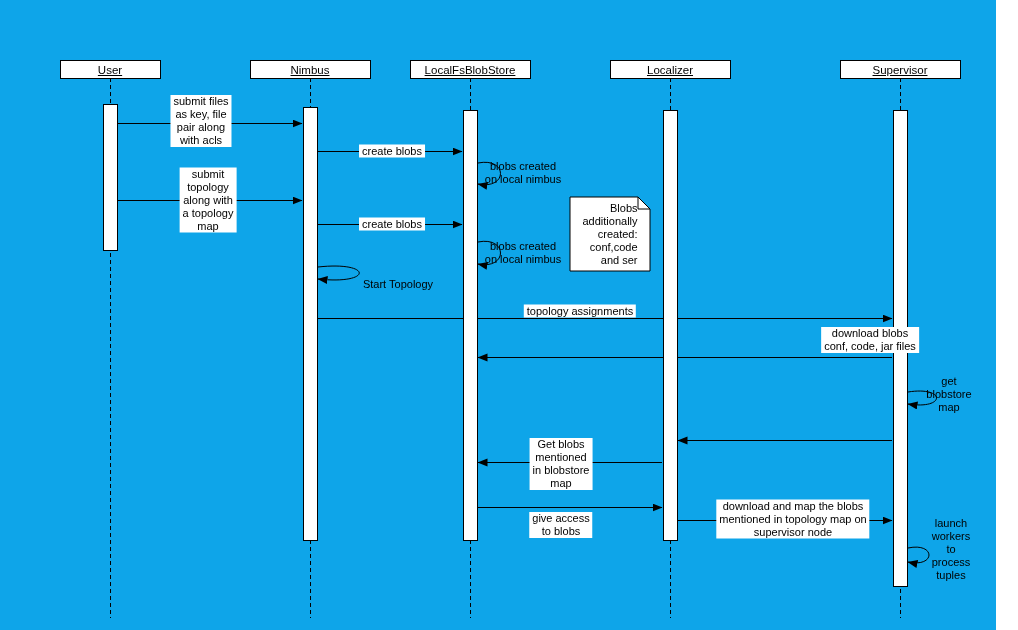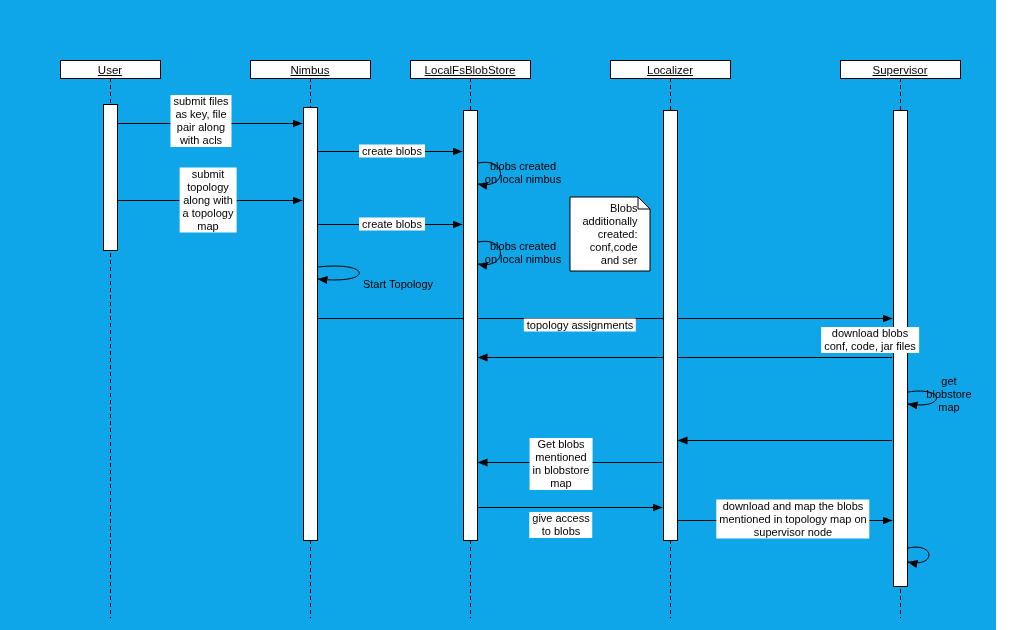--- a/index.html
+++ b/index.html
@@ -82,32 +82,36 @@
 as key, file
 pair along
 with acls</div>
       <div class="dlabel bg" style="left: 392px; top: 151px;">create blobs</div>
       <div class="dlabel bg" style="left: 200px; top: 200px; margin-left: 8px;">submit
 topology
 along with
 a topology
 map</div>
       <div class="dlabel bg" style="left: 392px; top: 224px;">create blobs</div>
-      <div class="dlabel bg" style="left: 580px; top: 325px;">topology assignments</div>
+      <div class="dlabel bg" style="left: 580px; top: 311px;">topology assignments</div>
       <div class="dlabel bg" style="left: 826px; top: 340px; margin-left: 44px;">download blobs
 conf, code, jar files</div>
       <div class="dlabel bg" style="left: 561px; top: 464px;">Get blobs
 mentioned
 in blobstore
 map</div>
       <div class="dlabel bg" style="left: 561px; top: 525px;">give access
 to blobs</div>
       <div class="dlabel bg" style="left: 793px; top: 519px;">download and map the blobs
 mentioned in topology map on
 supervisor node</div>
       <div class="dlabel" style="left: 523px; top: 173px;">blobs created
 on local nimbus</div>
       <div class="dlabel" style="left: 523px; top: 253px;">blobs created
 on local nimbus</div>
       <div class="dlabel" style="left: 357px; top: 284px; margin-left: 41px;">Start Topology</div>
       <div class="dlabel" style="left: 949px; top: 394px;">get blobstore map</div>
+      <div class="dlabel" style="left: 951px; top: 549px;">launch
+workers
+to process
+tuples</div>
     </div>
 </div>
 
 </body></html>

